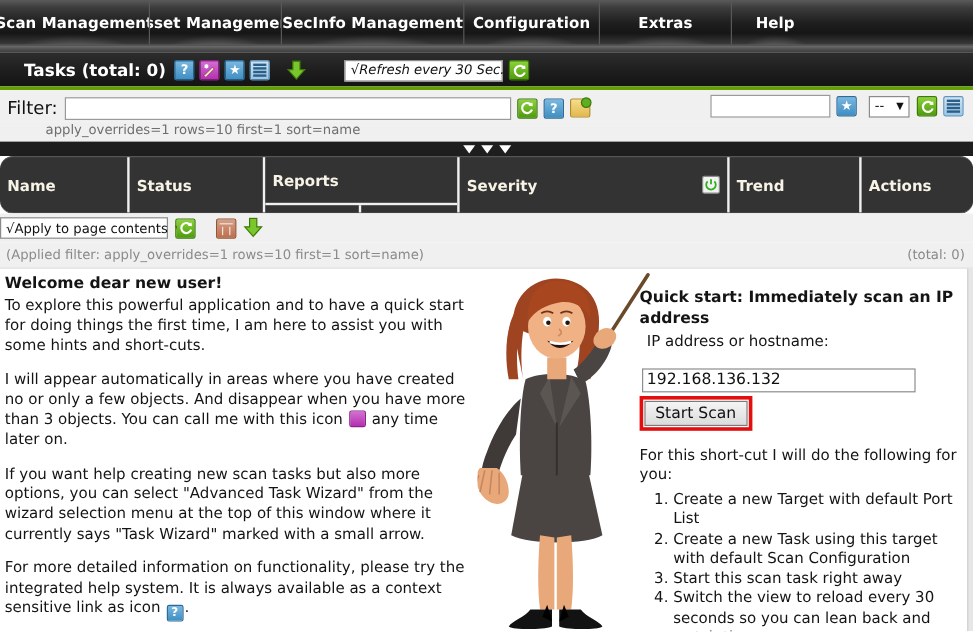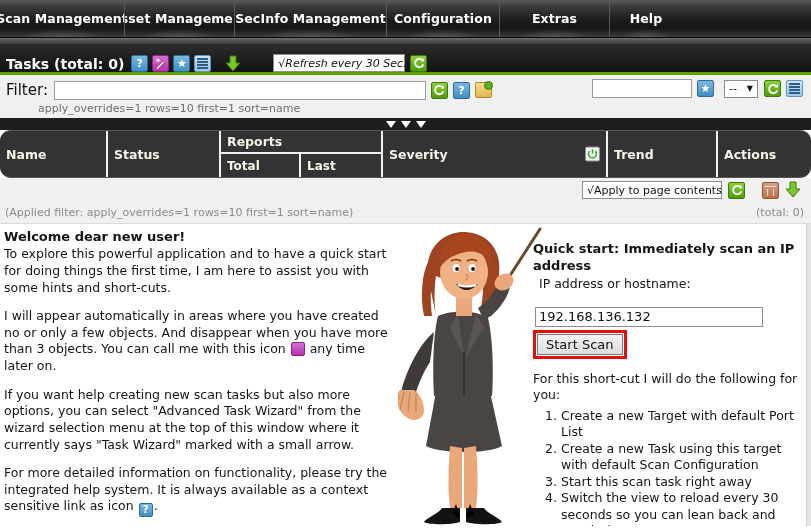--- a/index.html
+++ b/index.html
@@ -62,22 +62,22 @@
     background: linear-gradient(to bottom, #6f6f6f 0%, #4a4a4a 60%, #3d3d3d 100%);
     border-bottom: 1px solid #2a2a2a;
   }
 
   
   .taskbar {
     position: relative;
     height: 30px;
     background: linear-gradient(to bottom, #2c2c2c 0%, #1d1d1d 55%, #141414 100%);
     display: flex;
-    align-items: flex-end;
-    padding-left: 6px;
+    align-items: center;
+    padding-left: 20px;
     border-bottom: 3px solid #61a000;
   }
   .taskbar-title {
     color: #ffffff;
     font-weight: bold;
     font-size: 14px;
     margin-right: 7px;
     white-space: nowrap;
   }
   .icon-btn {
@@ -234,21 +234,21 @@
     overflow: hidden;
   }
   .th-name     { width: 108px; }
   .th-status   { width: 113px; }
   .th-reports  { width: 162px; padding: 0; display: block; }
   .th-severity { width: 225px; }
   .th-trend    { width: 110px; }
   .th-actions  { flex: 1 1 auto; border-right: none; }
 
   .rep-top {
-    height: 23px;
+    height: 40px;
     display: flex; align-items: center;
     padding-left: 6px;
     border-bottom: 2px solid #f0f0f0;
   }
   .rep-bottom { display: flex; height: 23px; }
   .rep-cell {
     width: 50%;
     display: flex; align-items: center;
     padding-left: 6px;
     font-weight: bold;
@@ -267,21 +267,20 @@
     display: flex; align-items: center; justify-content: center;
     cursor: pointer;
   }
 
   
   .apply-row {
     height: 24px;
     background: #f0f0f0;
     display: flex;
     align-items: center;
-    justify-content: flex-end;
     padding-right: 8px;
   }
   .sel-apply { width: 140px; justify-content: space-between; }
   .apply-row .green-refresh { margin-left: 6px; }
   .ic-trash {
     width: 17px; height: 17px;
     margin-left: 17px;
     background: linear-gradient(to bottom,#d4a08a,#bd6f4c);
     border: 1px solid #97522f;
     border-radius: 2px;

